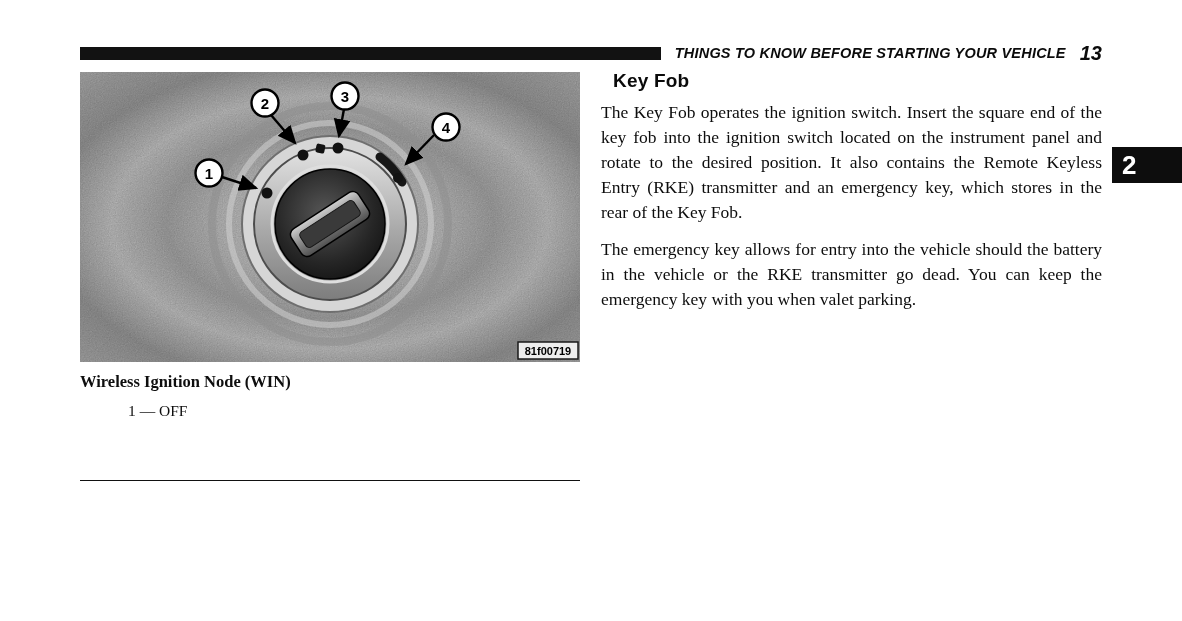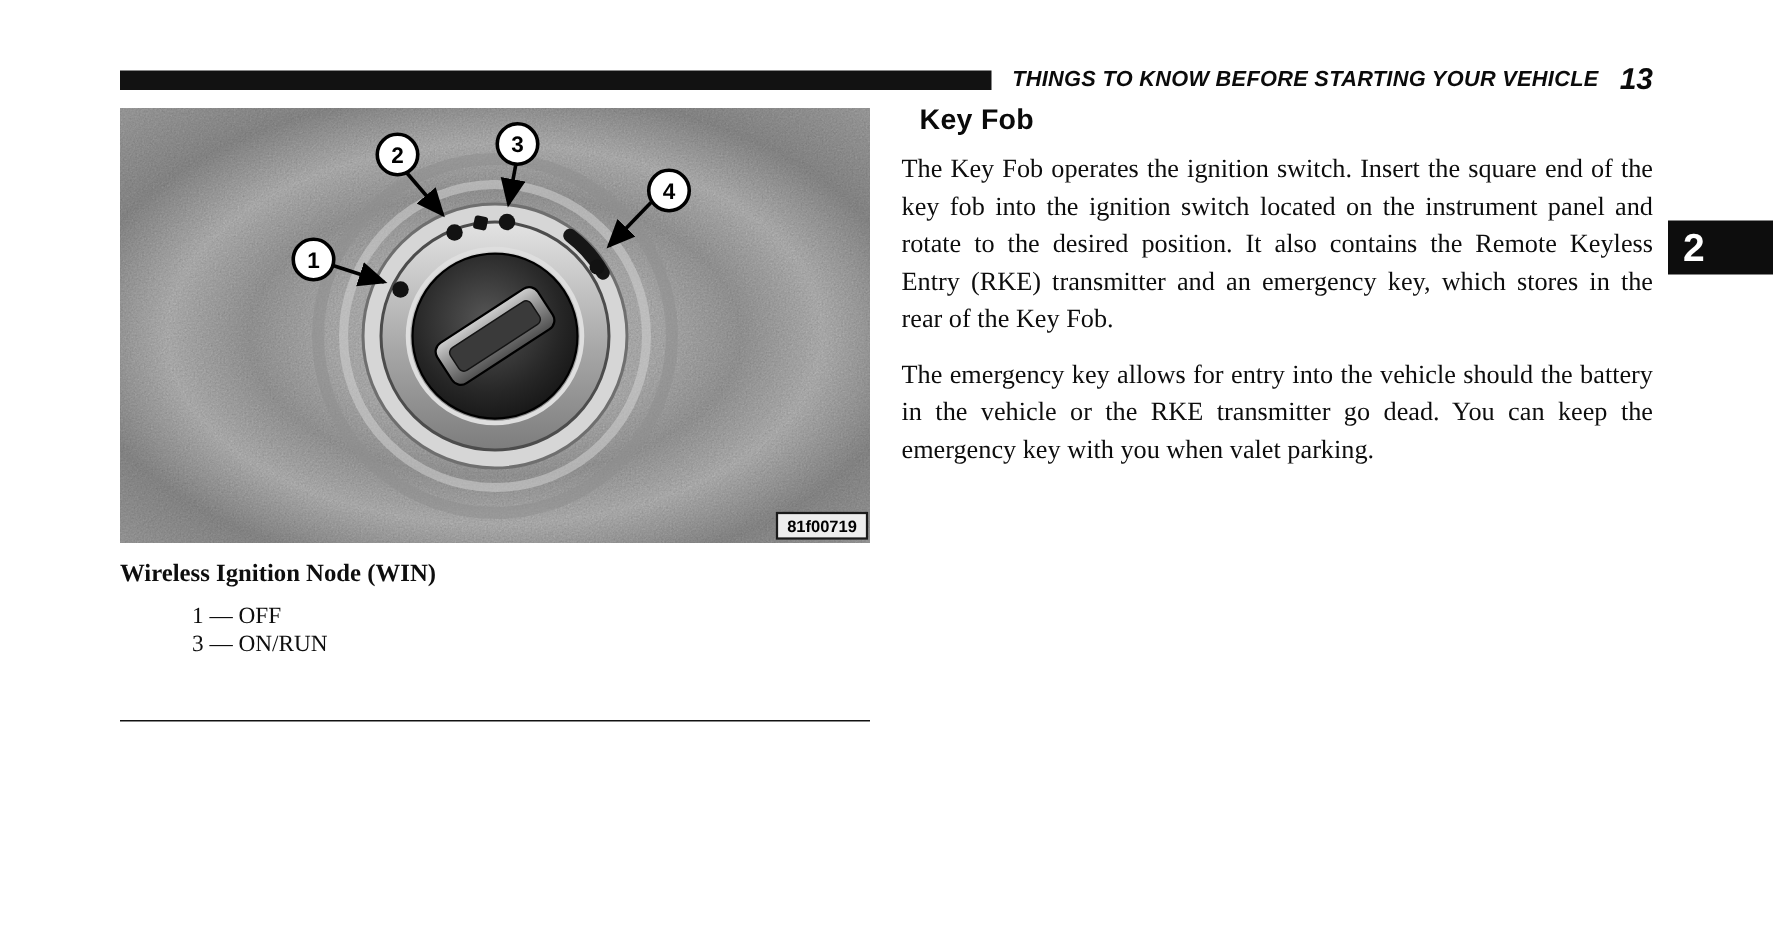--- a/index.html
+++ b/index.html
@@ -164,21 +164,20 @@
       <rect x="438" y="270" width="60" height="17" fill="#ededed" stroke="#1a1a1a" stroke-width="1.5"></rect>
       <text class="photo-id" x="468" y="282.5" text-anchor="middle">81f00719</text>
     </g>
   </svg>
 </div>
 
 <div class="figure-caption">Wireless Ignition Node (WIN)</div>
 
 <div class="legend">
   <div>1 — OFF</div>
-  <div>3 — ON/RUN</div>
 </div>
 
 <div class="figure-divider"></div>
 
 <div class="content">
   <h2 class="content-heading">Key Fob</h2>
   <p>The Key Fob operates the ignition switch. Insert the square end of the key fob into the ignition switch located on the instrument panel and rotate to the desired position. It also contains the Remote Keyless Entry (RKE) transmitter and an emergency key, which stores in the rear of the Key Fob.</p>
   <p>The emergency key allows for entry into the vehicle should the battery in the vehicle or the RKE transmitter go dead. You can keep the emergency key with you when valet parking.</p>
 </div>
 

